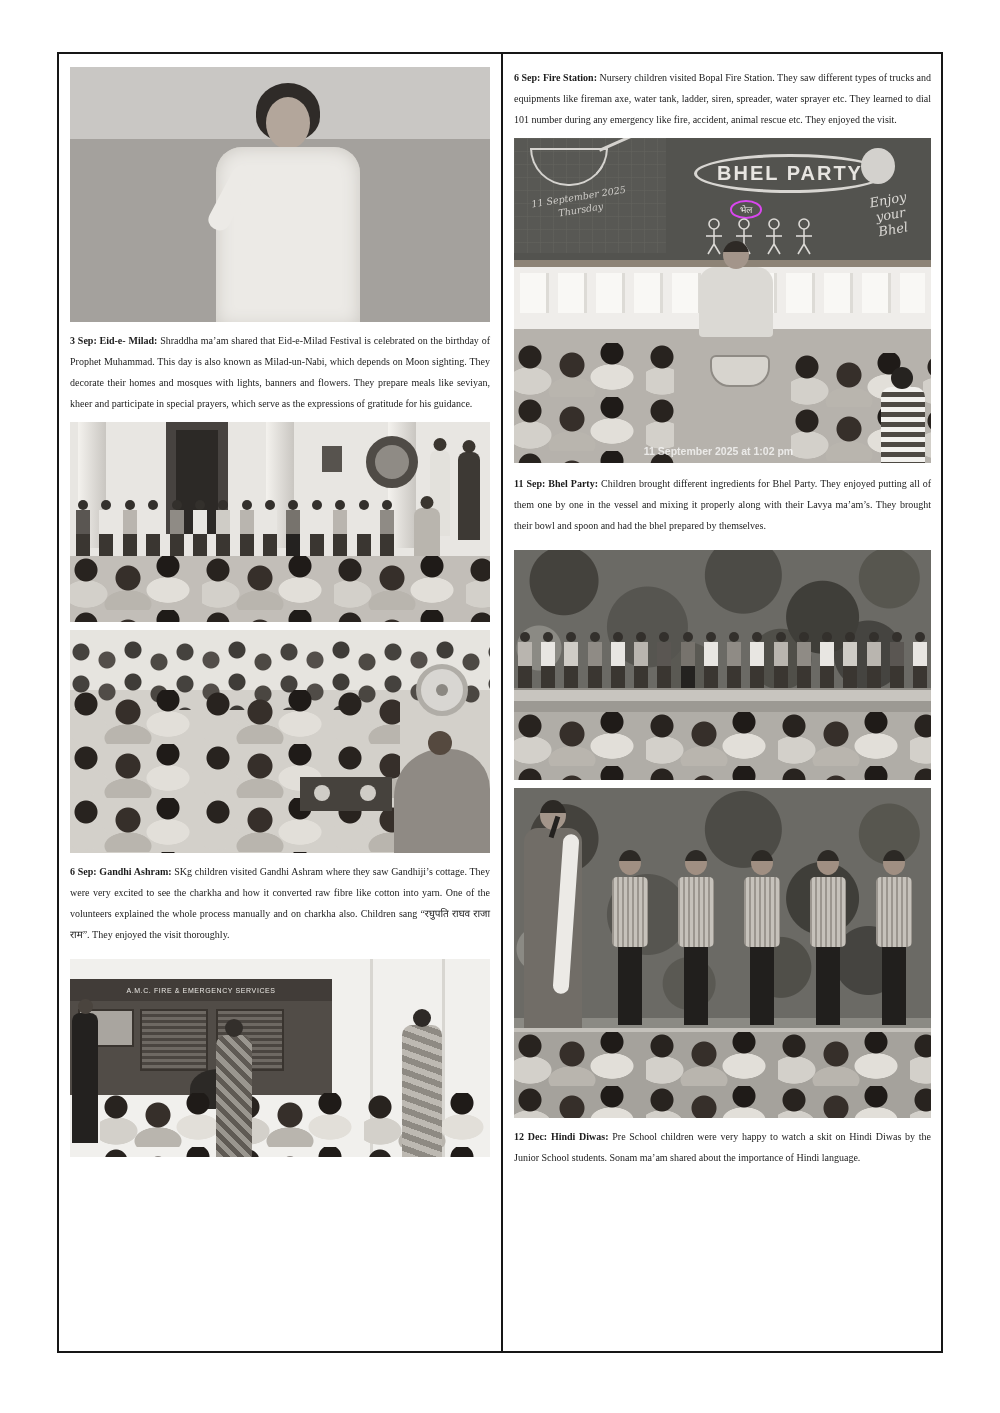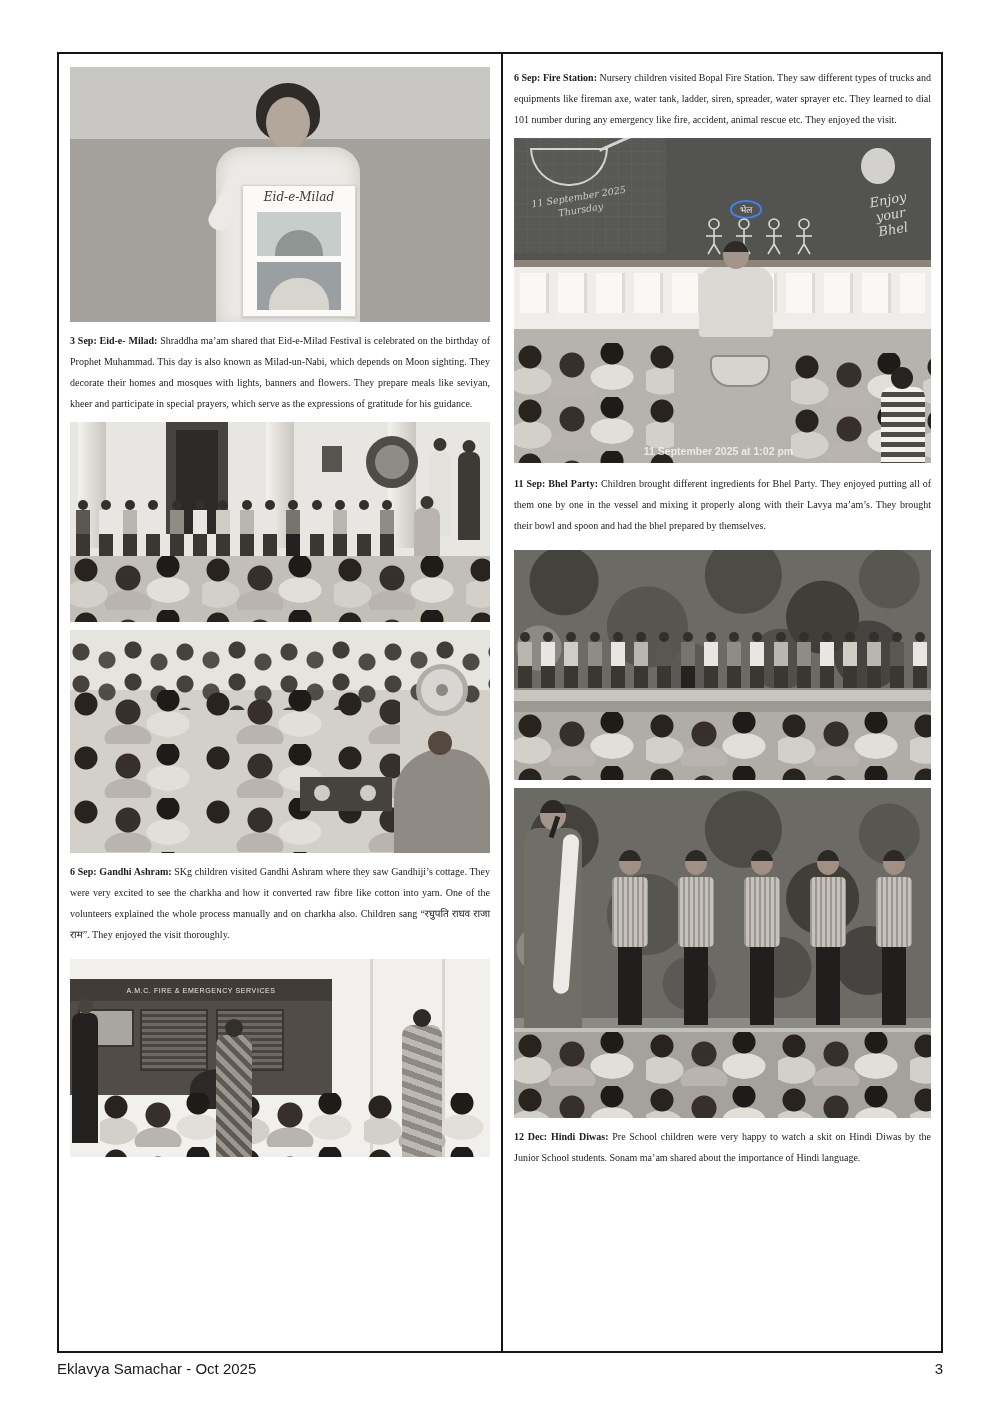--- a/index.html
+++ b/index.html
@@ -148,21 +148,21 @@
                background:#d5d3cf; transform:rotate(-24deg); }
   .bhel-date { position:absolute; left:18px; top:52px; transform:rotate(-9deg);
                font-family:"DejaVu Serif", serif; font-style:italic; font-size:9.5px; line-height:13px;
                color:#cfcdc9; text-align:center; }
   .bhel-title { position:absolute; left:180px; top:16px; padding:5px 20px; border:3px solid #d8d6d2;
                border-radius:50%; font-weight:bold; font-size:20px; letter-spacing:2px; color:#e7e5e1; }
   .bhel-balloon { position:absolute; right:36px; top:10px; width:34px; height:36px; border-radius:50%;
                background:#d3d1cd; }
   .bhel-enjoy { position:absolute; right:22px; top:54px; transform:rotate(-10deg); text-align:center;
                font-family:"DejaVu Serif", serif; font-style:italic; font-size:13px; line-height:15px; color:#dddbd7; }
-  .bhel-cloud { position:absolute; left:216px; top:62px; padding:1px 8px; border:2px solid #3b82f6;
+  .bhel-cloud { position:absolute; left:216px; top:62px; padding:1px 8px; border:2px solid #d946ef;
                border-radius:50%; font-size:9px; color:#e7e5e1; }
   .bhel-sticks { position:absolute; left:186px; top:78px; }
   .bhel-wall { position:absolute; left:0; top:129px; right:0; height:62px; background:#efedea; }
   .bhel-sheets { position:absolute; left:6px; top:6px; right:6px; height:40px;
       background:repeating-linear-gradient(90deg,#f9f8f5 0 26px, #dddbd6 26px 29px, transparent 29px 38px); }
   .bhel-floor { position:absolute; left:0; top:191px; right:0; bottom:0; background:#b6b2ac; }
   .bhel-teacher { position:absolute; left:185px; top:-62px; width:74px; height:70px; background:#dbd9d4;
       border-radius:16px 16px 4px 4px; }
   .bhel-teacher::before { content:""; position:absolute; top:-26px; left:24px; width:26px; height:28px;
       border-radius:50%; background:linear-gradient(#2e2a26 0 40%, #a3958a 40%); }
@@ -217,25 +217,20 @@
 <div class="page">
   <div class="frame">
 
     <div class="col col-left">
 
       <div class="photo photo-eid">
         <div class="eid-hair"></div>
         <div class="eid-face"></div>
         <div class="eid-body"></div>
         <div class="eid-arm"></div>
-        <div class="eid-poster">
-          <div class="eid-poster-title">Eid-e-Milad</div>
-          <div class="eid-img1"></div>
-          <div class="eid-img2"></div>
-        </div>
       </div>
 
       <p class="article"><b>3 Sep: Eid-e- Milad:</b> <span>Shraddha ma’am shared that Eid-e-Milad Festival is celebrated on the birthday of Prophet Muhammad. This day is also known as Milad-un-Nabi, which depends on Moon sighting. They decorate their homes and mosques with lights, banners and flowers. They prepare meals like seviyan, kheer and participate in special prayers, which serve as the expressions of gratitude for his guidance.</span></p>
 
       <div class="photo photo-skit mt8">
         <div class="pillar" style="left:8px"></div>
         <div class="pillar" style="left:196px"></div>
         <div class="pillar" style="left:318px"></div>
         <div class="skit-door"></div>
         <div class="skit-win"></div>
@@ -299,20 +294,21 @@
 
       <div class="photo photo-bhel mt8">
         <div class="bhel-board">
           <div class="bhel-grid">
             <div class="bhel-bowl"></div>
             <div class="bhel-date">
               <div>11 September 2025</div>
               <div>Thursday</div>
             </div>
           </div>
+          <div class="bhel-title">BHEL PARTY</div>
           <div class="bhel-balloon"></div>
           <div class="bhel-enjoy">
             <div>Enjoy</div>
             <div>your</div>
             <div>Bhel</div>
           </div>
           <div class="bhel-cloud">भेल</div>
           <svg class="bhel-sticks" width="120" height="40">
             <g stroke="#dcdad6" stroke-width="1.6" fill="none">
               <circle cx="14" cy="8" r="5"></circle>
@@ -413,17 +409,13 @@
           </div>
         <div class="hindi-step"></div>
         <div class="crowd crowd-lg hindi-crowd"></div>
       </div>
 
       <p class="article"><b>12 Dec: Hindi Diwas:</b> <span>Pre School children were very happy to watch a skit on Hindi Diwas by the Junior School students. Sonam ma’am shared about the importance of Hindi language.</span></p>
 
     </div>
   </div>
 
-  <div class="footer">
-    <span>Eklavya Samachar - Oct 2025</span>
-    <span>3</span>
-  </div>
 </div>
 
 </body></html>

